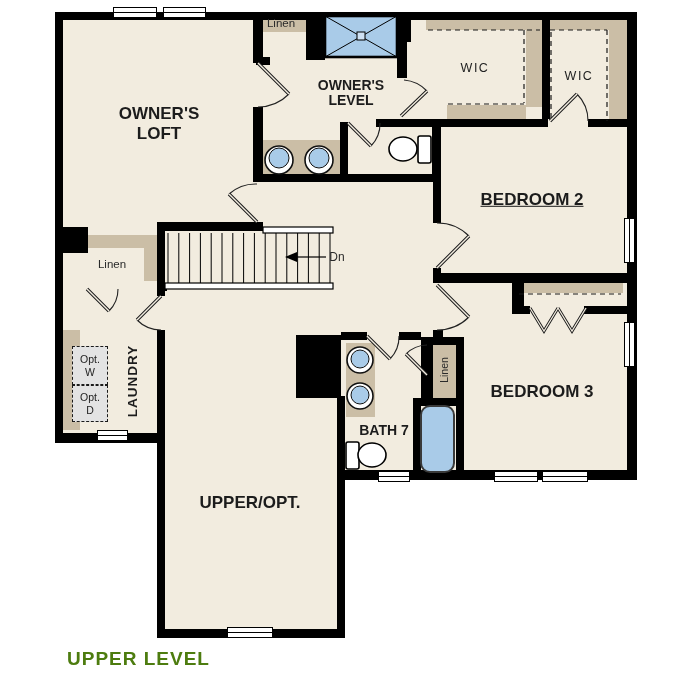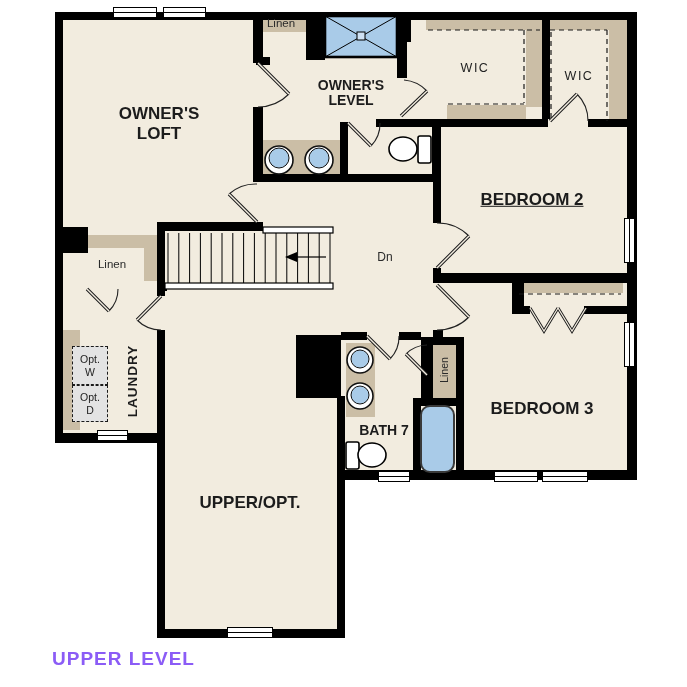--- a/index.html
+++ b/index.html
@@ -14,22 +14,22 @@
   .appl{position:absolute;background:#E3E3E3;border:1.6px dashed #1a1a1a;box-sizing:border-box;
         display:flex;flex-direction:column;align-items:center;justify-content:center;
         font-size:10.5px;color:#222;line-height:1.15;}
   .lbl{position:absolute;transform:translate(-50%,-50%);white-space:nowrap;text-align:center;
        font-weight:bold;color:#1c1c1c;font-size:17px;line-height:1.2;}
   .lbl-sm{font-weight:normal;font-size:11.5px;color:#2a2a2a;}
   .lbl-wic{font-weight:normal;font-size:12.5px;letter-spacing:1.5px;color:#222;}
   .lbl-bath{font-size:14px;}
   .rot{transform:translate(-50%,-50%) rotate(-90deg);}
   .svgfull{position:absolute;left:0;top:0;}
-  #title{position:absolute;left:52px;top:648px;font-size:19px;font-weight:bold;
-         letter-spacing:1px;color:#8b5cf6;}
+  #title{position:absolute;left:67px;top:648px;font-size:19px;font-weight:bold;
+         letter-spacing:1px;color:#4d7c0f;}
 </style>
 </head>
 <body>
 
 <div id="canvas">
 
   <div class="floor" style="left:55px;top:12px;width:582px;height:431px;"></div>
   <div class="floor" style="left:157px;top:443px;width:188px;height:195px;"></div>
   <div class="floor" style="left:337px;top:443px;width:300px;height:37px;"></div>
 
@@ -233,23 +233,23 @@
     <span>D</span>
   </div>
 
   <div class="lbl" style="left:159px;top:114px;">OWNER'S</div>
   <div class="lbl" style="left:159px;top:134px;">LOFT</div>
   <div class="lbl lbl-bath" style="left:351px;top:85px;">OWNER'S</div>
   <div class="lbl lbl-bath" style="left:351px;top:100px;">LEVEL</div>
   <div class="lbl lbl-wic" style="left:475px;top:68px;">WIC</div>
   <div class="lbl lbl-wic" style="left:579px;top:76px;">WIC</div>
   <div class="lbl" style="left:532px;top:200px;text-decoration:underline;">BEDROOM 2</div>
-  <div class="lbl" style="left:542px;top:409px;">BEDROOM 3</div>
+  <div class="lbl" style="left:542px;top:392px;">BEDROOM 3</div>
   <div class="lbl lbl-bath" style="left:384px;top:430px;">BATH 7</div>
   <div class="lbl rot" style="left:133px;top:381px;font-size:13.5px;letter-spacing:1px;">LAUNDRY</div>
   <div class="lbl" style="left:250px;top:503px;">UPPER/OPT.</div>
   <div class="lbl lbl-sm" style="left:112px;top:265px;">Linen</div>
   <div class="lbl lbl-sm" style="left:281px;top:24px;">Linen</div>
   <div class="lbl lbl-sm rot" style="left:444px;top:370px;font-size:10.5px;">Linen</div>
-  <div class="lbl lbl-sm" style="left:337px;top:257px;font-size:12px;margin-left:48px;">Dn</div>
+  <div class="lbl lbl-sm" style="left:337px;top:257px;font-size:12px;">Dn</div>
 
   <div id="title">UPPER LEVEL</div>
 </div>
 
 </body></html>

